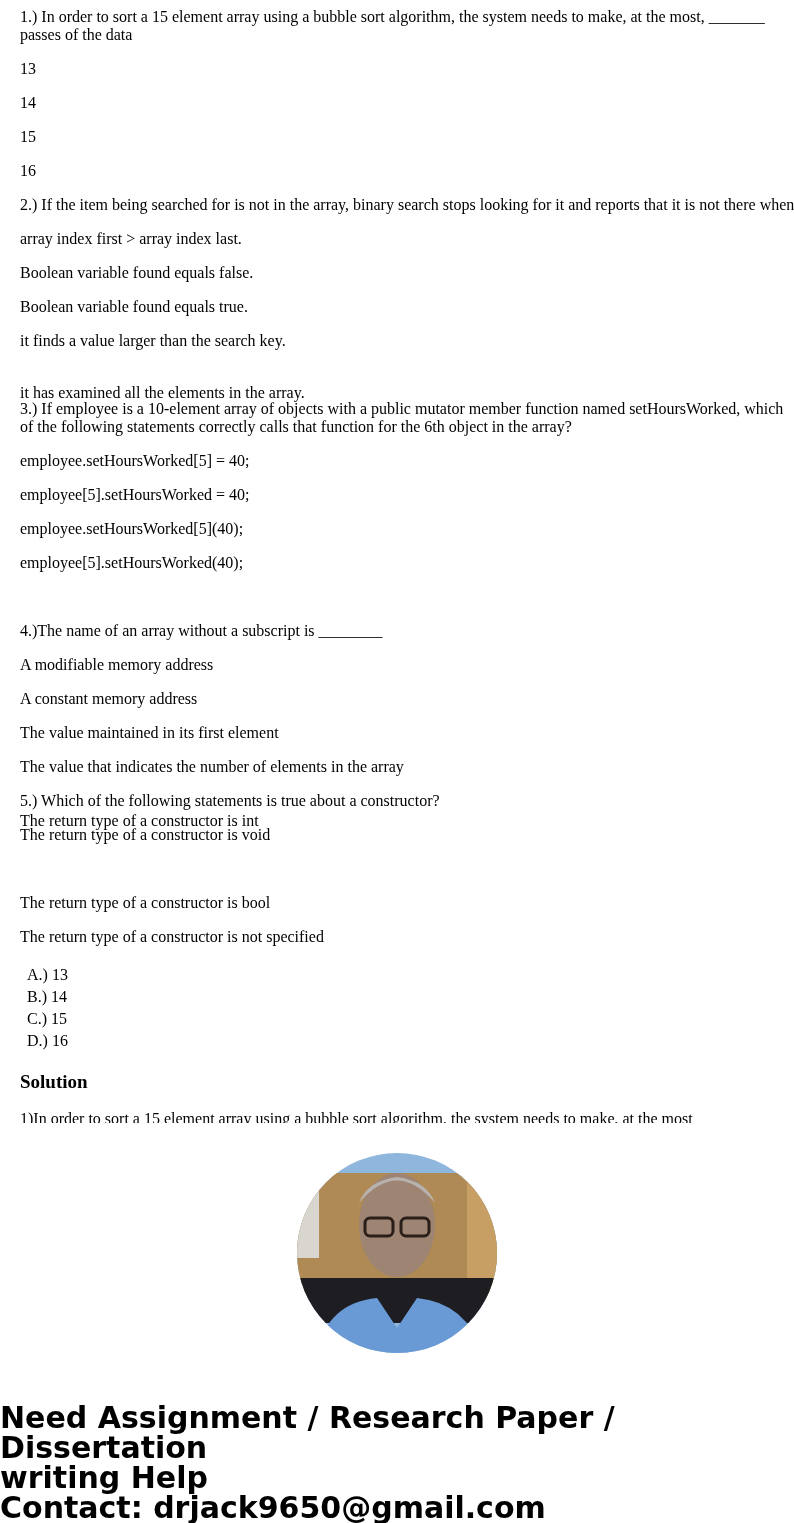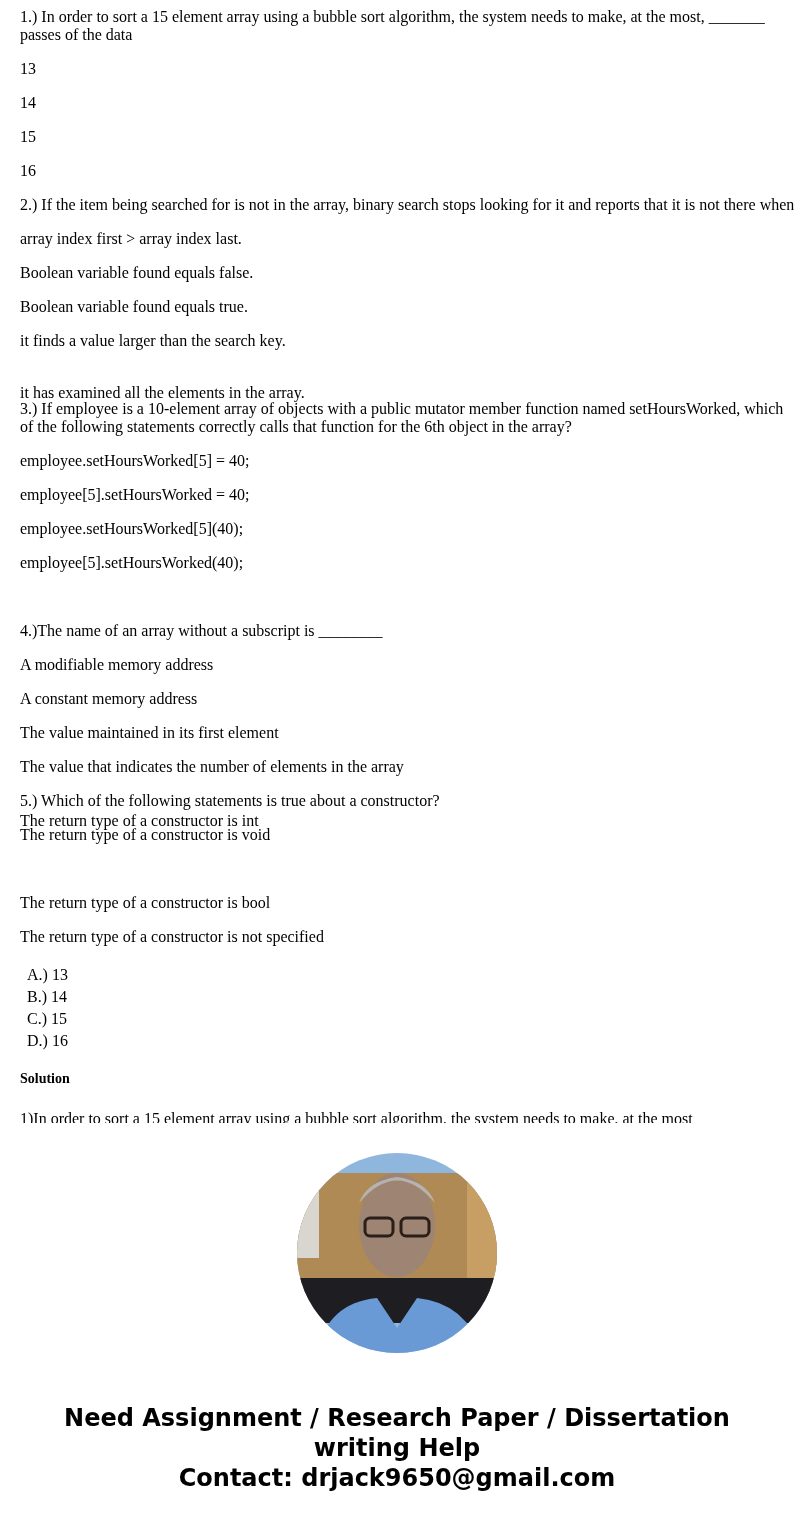--- a/index.html
+++ b/index.html
@@ -2,24 +2,24 @@
 <html><head>
 <meta charset="utf-8">
 <style>
   html, body { margin: 0; padding: 0; background: #ffffff; }
   body { width: 794px; height: 1523px; position: relative; overflow: hidden; font-family: "Liberation Serif", serif; color: #000; font-size: 16px; }
   .doc { position: absolute; left: 8px; top: 0; width: 778px; height: 1123px; overflow: hidden; margin-left: 12px; }
   .doc p { margin: 0; line-height: 18px; }
   .q { position: absolute; left: 0; width: 778px; }
   .opt-list { position: absolute; left: 0; top: 964px; margin: 0; padding: 0; list-style: none; }
   .opt-list li { line-height: 22px; height: 22px; padding-left: 7px; }
-  .sol-title { position: absolute; left: 0; top: 1071px; font-weight: bold; font-size: 14px; margin: 0; }
+  .sol-title { position: absolute; left: 0; top: 1071px; font-weight: bold; font-size: 19px; margin: 0; }
   .sol-text { position: absolute; left: 0; top: 1110px; white-space: nowrap; }
   .avatar { position: absolute; left: 297px; top: 1153px; width: 200px; height: 200px; border-radius: 50%; overflow: hidden; }
-  .promo { position: absolute; left: 0; top: 1403px; width: 794px; text-align: center; font-family: "DejaVu Sans", sans-serif; font-weight: bold; font-size: 24px; line-height: 30px; }
+  .promo { position: absolute; left: 0; top: 1403px; width: 794px; font-family: "DejaVu Sans", sans-serif; font-weight: bold; font-size: 30px; line-height: 30px; }
 </style>
 </head>
 <body>
 
 <div class="doc">
 
   <p class="q" style="top:8px">1.) In order to sort a 15 element array using a bubble sort algorithm, the system needs to make, at the most, _______ passes of the data</p>
   <p class="q" style="top:60px">13</p>
   <p class="q" style="top:94px">14</p>
   <p class="q" style="top:128px">15</p>

